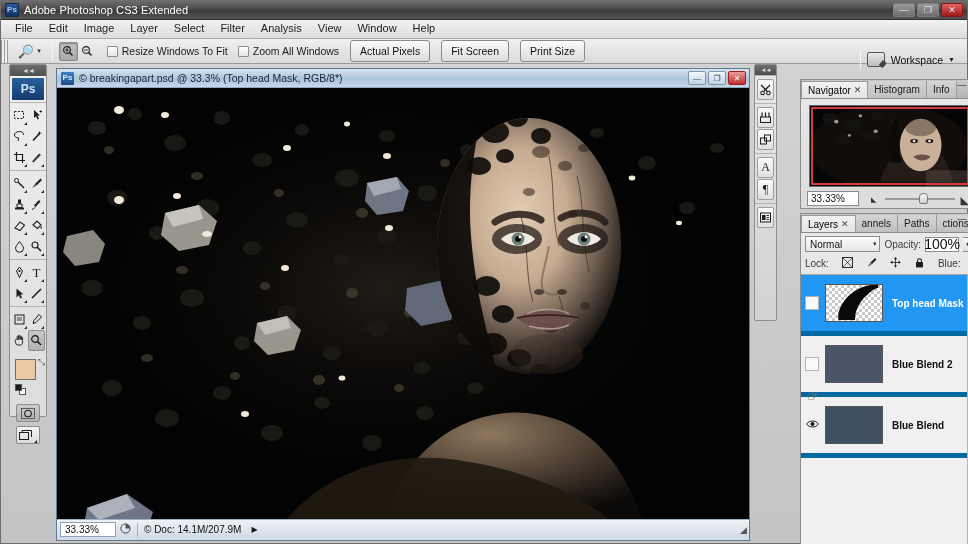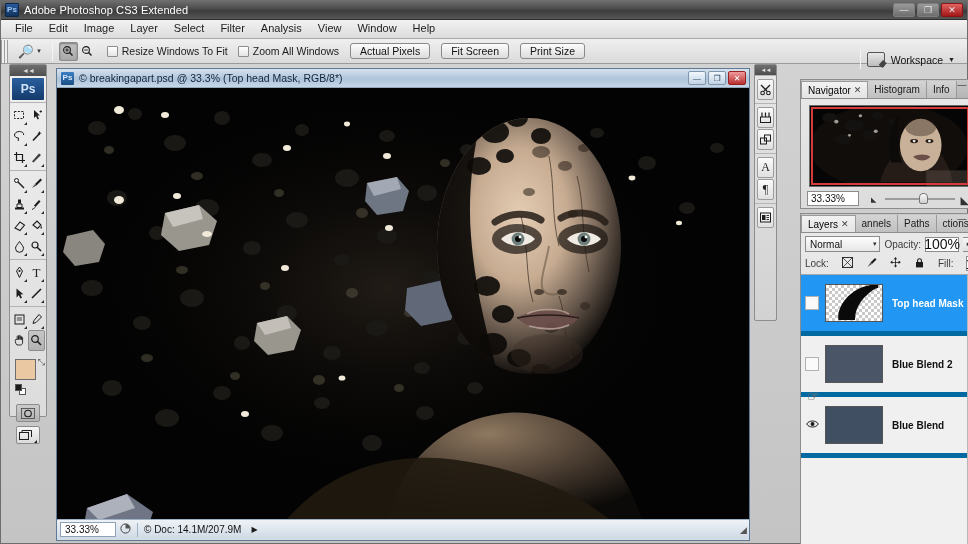--- a/index.html
+++ b/index.html
@@ -80,21 +80,21 @@
   }
   .zbtn.active { background: linear-gradient(#c3c3c3, #a9a9a9); box-shadow: inset 0 1px 2px rgba(0,0,0,.35); }
   .zbtn.flat { border: none; background: transparent; }
   .chk-wrap { display: flex; align-items: center; gap: 4px; margin-left: 10px; }
   .chk {
     width: 11px; height: 11px; border: 1px solid #8d8d8d;
     background: linear-gradient(#ffffff, #e4e4e4); border-radius: 1px;
   }
   .chk-label { font-size: 10.5px; color: #1b1b1b; }
   .obtn {
-    height: 16px; padding: 0 9px; margin-left: 11px;
+    height: 22px; padding: 0 9px; margin-left: 11px;
     border: 1px solid #8a8a8a; border-radius: 3px;
     background: linear-gradient(#fcfcfc, #dcdcdc);
     font-size: 10.5px; color: #111; display: flex; align-items: center;
   }
   #ws-area { position: absolute; right: 0; top: 0; height: 41px; display: flex; align-items: center; }
   #ws-icon {
     width: 18px; height: 15px; border: 1px solid #555; border-radius: 2px;
     background: linear-gradient(#e8e8e8, #bcbcbc); position: relative; margin-right: 6px;
   }
   #ws-icon:after {
@@ -977,21 +977,21 @@
             <svg width="11" height="11" viewBox="0 0 11 11">
                 <path d="M5.5 0 L7.2 2.2 H5.9 V4.9 H8.6 V3.6 L10.8 5.3 L8.6 7 V5.7 H5.9 V8.4 H7.2 L5.5 10.6 L3.8 8.4 H5.1 V5.7 H2.4 V7 L0.2 5.3 L2.4 3.6 V4.9 H5.1 V2.2 H3.8z" fill="#1d1d1d"></path>
               </svg>
           </span>
           <span class="lockicon">
             <svg width="11" height="11" viewBox="0 0 11 11">
                 <rect x="2" y="5" width="7" height="5.4" fill="#1d1d1d"></rect>
                 <path d="M3.6 5 V3.6 A1.9 1.9 0 0 1 7.4 3.6 V5" fill="none" stroke="#1d1d1d" stroke-width="1.1"></path>
               </svg>
           </span>
-          <span class="lbl" style="margin-left:auto;">Fill:</span>
+          <span class="lbl" style="margin-left:auto;">Blue:</span>
           <div class="numbox">100%</div>
           <div class="stepper">▸</div>
         </div>
       </div>
 
       <div id="layerlist">
 
         <div class="layer-row selected">
           <div class="eye-cell">
             <div class="eye-box"></div>

